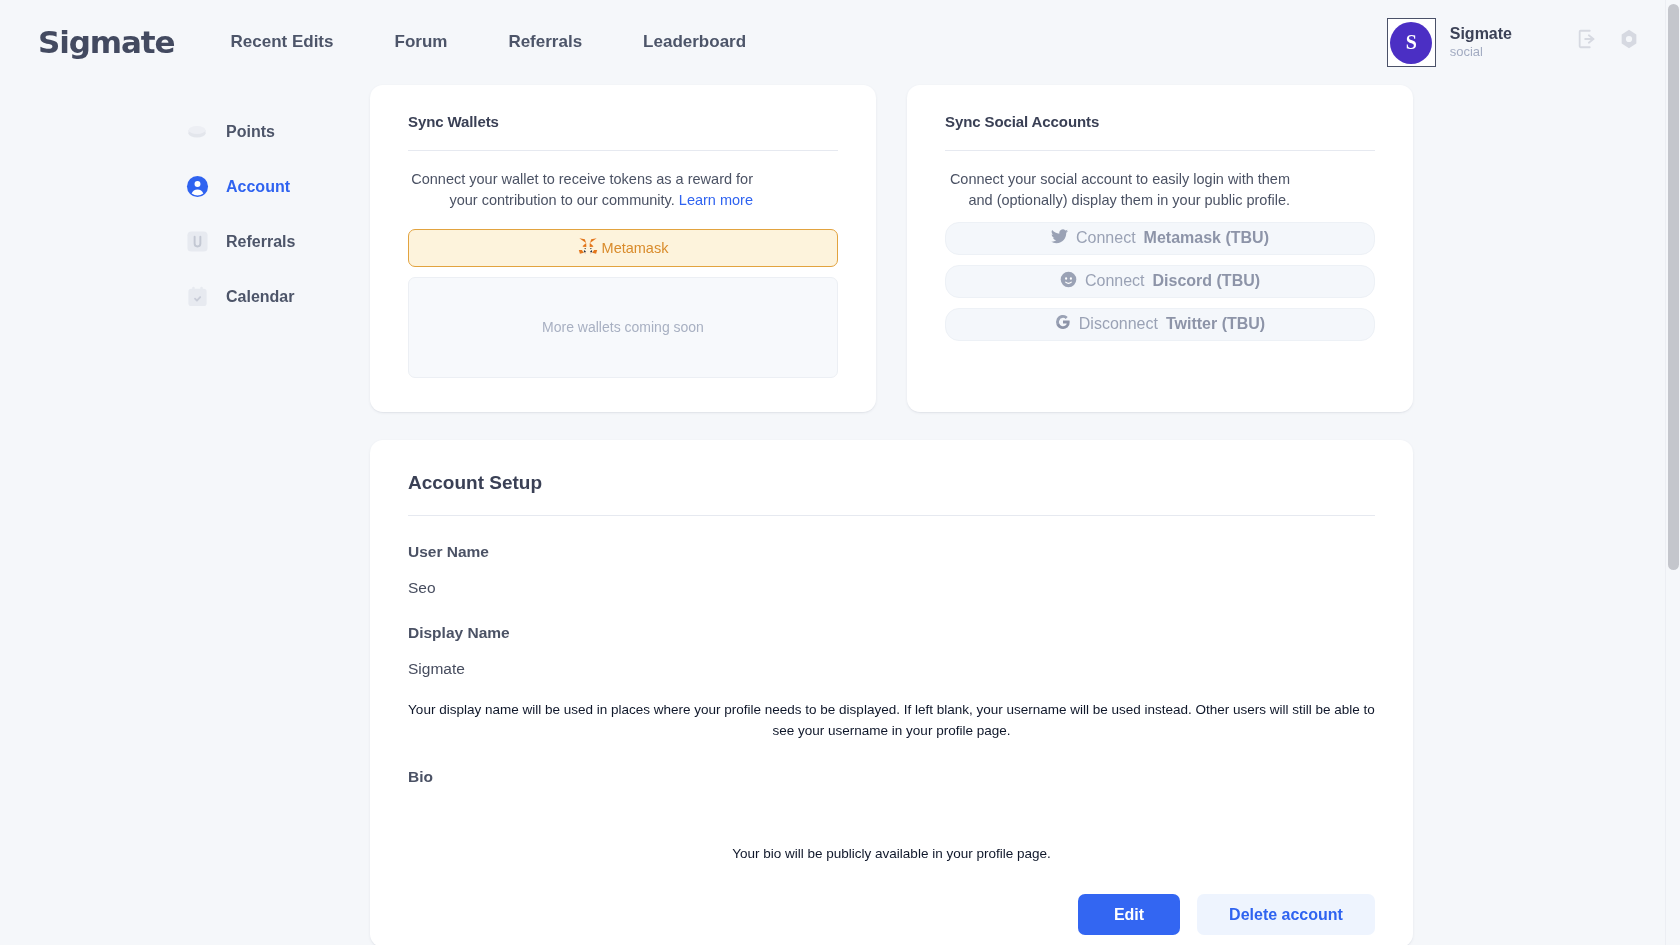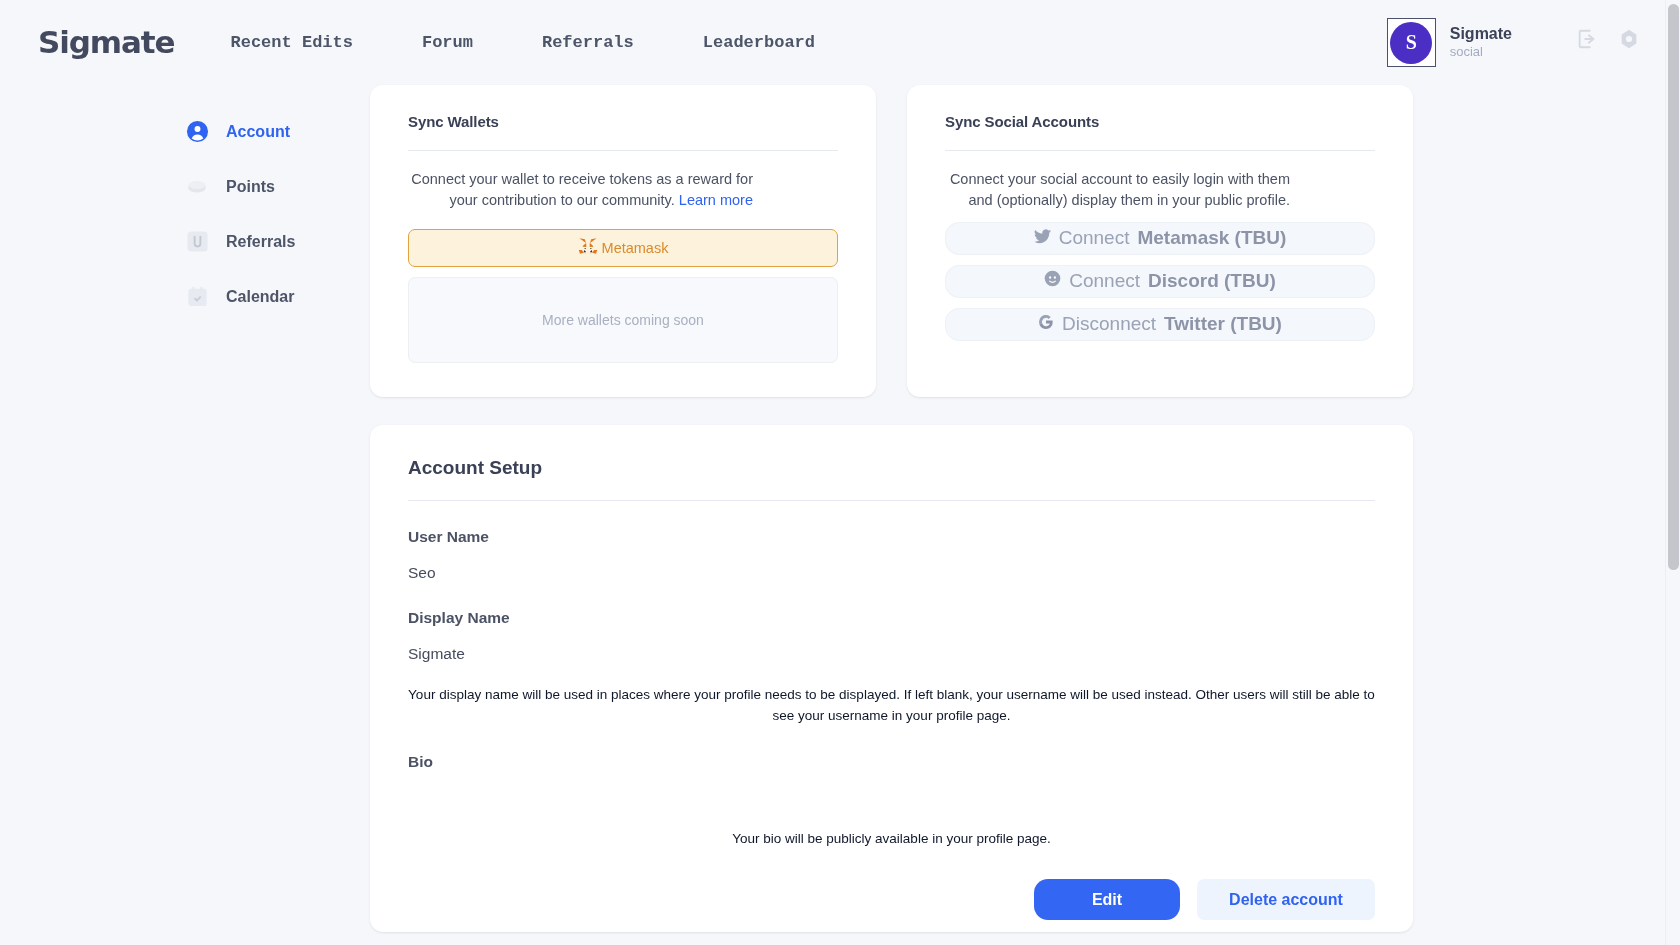--- a/index.html
+++ b/index.html
@@ -41,22 +41,21 @@
     letter-spacing: -1.1px;
     color: #434a60;
     font-family: "DejaVu Sans", sans-serif;
     margin-right: 56px;
     white-space: nowrap;
   }
 
   .nav-links {
     display: flex;
     align-items: center;
-    gap: 8px;
-    font-family: Liberation Mono, monospace;
+    gap: 0px;
   }
   .nav-link {
     font-size: 17px;
     font-weight: 700;
     color: #4d5569;
     padding: 8px 0;
     margin-right: 61px;
     white-space: nowrap;
     cursor: pointer;
   }
@@ -185,42 +184,42 @@
     align-items: center;
     justify-content: center;
     gap: 4px;
     cursor: pointer;
     font-size: 14.5px;
     color: #d98b2b;
     font-weight: 400;
   }
   .wallet-soon {
     margin-top: 10px;
-    height: 86px;
+    height: 101px;
     border: 1px solid #eceff4;
     background: #f7f9fc;
     border-radius: 7px;
     display: flex;
     align-items: center;
     justify-content: center;
     font-size: 14px;
     color: #a8b0c2;
   }
 
   .social-btn {
     margin-top: 10px;
     height: 33px;
     background: #f4f7fb;
     border: 1px solid #edf1f6;
     border-radius: 14px;
     display: flex;
     align-items: center;
     justify-content: center;
     gap: 8px;
-    font-size: 19px;
+    font-size: 16px;
     color: #9aa2b5;
     cursor: pointer;
   }
   .social-btn:first-of-type { margin-top: 17px; }
   .social-btn b { color: #8d94a8; font-weight: 700; }
 
   
   .setup-title {
     font-size: 19px;
     font-weight: 700;
@@ -265,22 +264,21 @@
     border-radius: 7px;
     border: none;
     font-size: 16px;
     font-weight: 700;
     cursor: pointer;
     font-family: "Liberation Sans", sans-serif;
   }
   .btn-primary {
     background: #3366f2;
     color: #fff;
-    width: 146px;
-    border-radius: 14px;
+    width: 102px;
   }
   .btn-secondary {
     background: #eef4fe;
     color: #2f63f0;
     width: 178px;
   }
 
   
   .scrollbar {
     position: absolute;
@@ -338,40 +336,40 @@
           <circle cx="12" cy="12" r="3.4" fill="#f5f7fa"></circle>
         </svg>
       </span>
     </div>
   </div>
 
   <div class="body-wrap">
 
     <div class="sidebar">
 
+      <div class="side-item">
+        <span class="side-ico">
+          <svg width="24" height="24" viewBox="0 0 24 24">
+            <ellipse cx="12" cy="13.5" rx="8.5" ry="4" fill="#e3e6ec"></ellipse>
+            <rect x="3.5" y="10" width="17" height="3.8" fill="#e3e6ec"></rect>
+            <ellipse cx="12" cy="10" rx="8.5" ry="4" fill="#edeff4"></ellipse>
+          </svg>
+        </span>
+        <span class="side-label">Points</span>
+      </div>
+
       <div class="side-item active">
         <span class="side-ico">
           <svg width="23" height="23" viewBox="0 0 24 24">
             <circle cx="12" cy="12" r="11" fill="#2f63f0"></circle>
             <circle cx="12" cy="9.3" r="3.1" fill="#fff"></circle>
             <path d="M5.9 19.3a6.6 6.6 0 0 1 12.2 0 11 11 0 0 1-12.2 0z" fill="#fff"></path>
           </svg>
         </span>
         <span class="side-label">Account</span>
-      </div>
-
-      <div class="side-item">
-        <span class="side-ico">
-          <svg width="24" height="24" viewBox="0 0 24 24">
-            <ellipse cx="12" cy="13.5" rx="8.5" ry="4" fill="#e3e6ec"></ellipse>
-            <rect x="3.5" y="10" width="17" height="3.8" fill="#e3e6ec"></rect>
-            <ellipse cx="12" cy="10" rx="8.5" ry="4" fill="#edeff4"></ellipse>
-          </svg>
-        </span>
-        <span class="side-label">Points</span>
       </div>
 
       <div class="side-item">
         <span class="side-ico">
           <svg width="23" height="23" viewBox="0 0 24 24">
             <rect x="1.5" y="1.5" width="21" height="21" rx="4" fill="#e7eaf0"></rect>
             <path d="M9 7v7.2a3 3 0 0 0 6 0V7" fill="none" stroke="#c3c8d3" stroke-width="2" stroke-linecap="round"></path>
           </svg>
         </span>
         <span class="side-label">Referrals</span>

